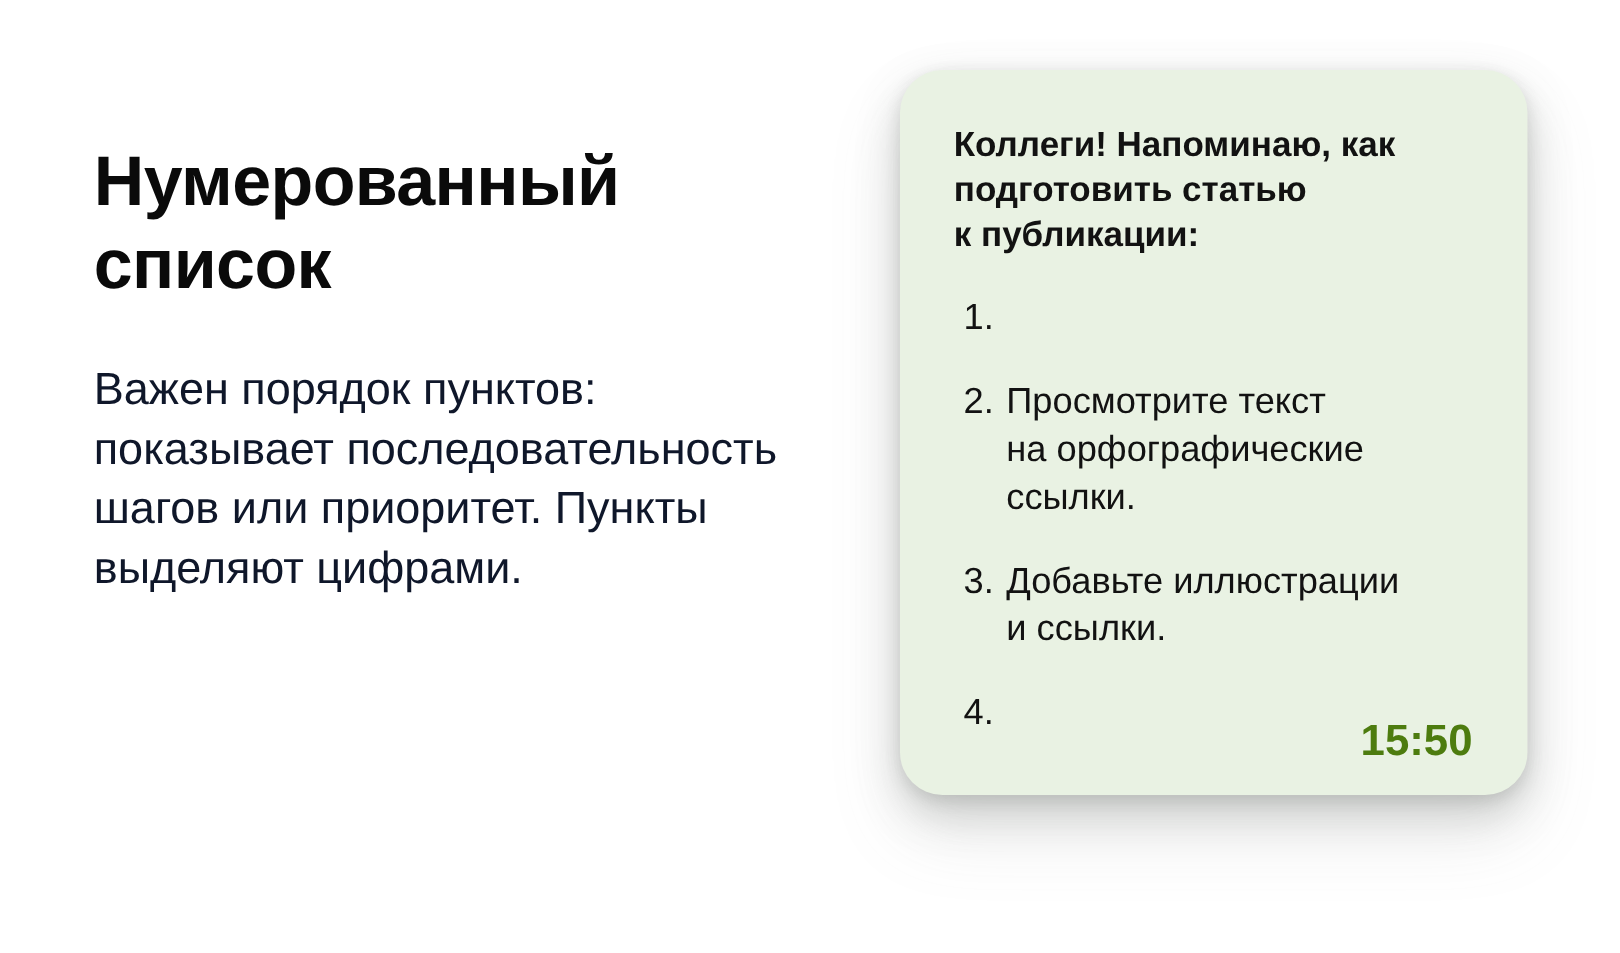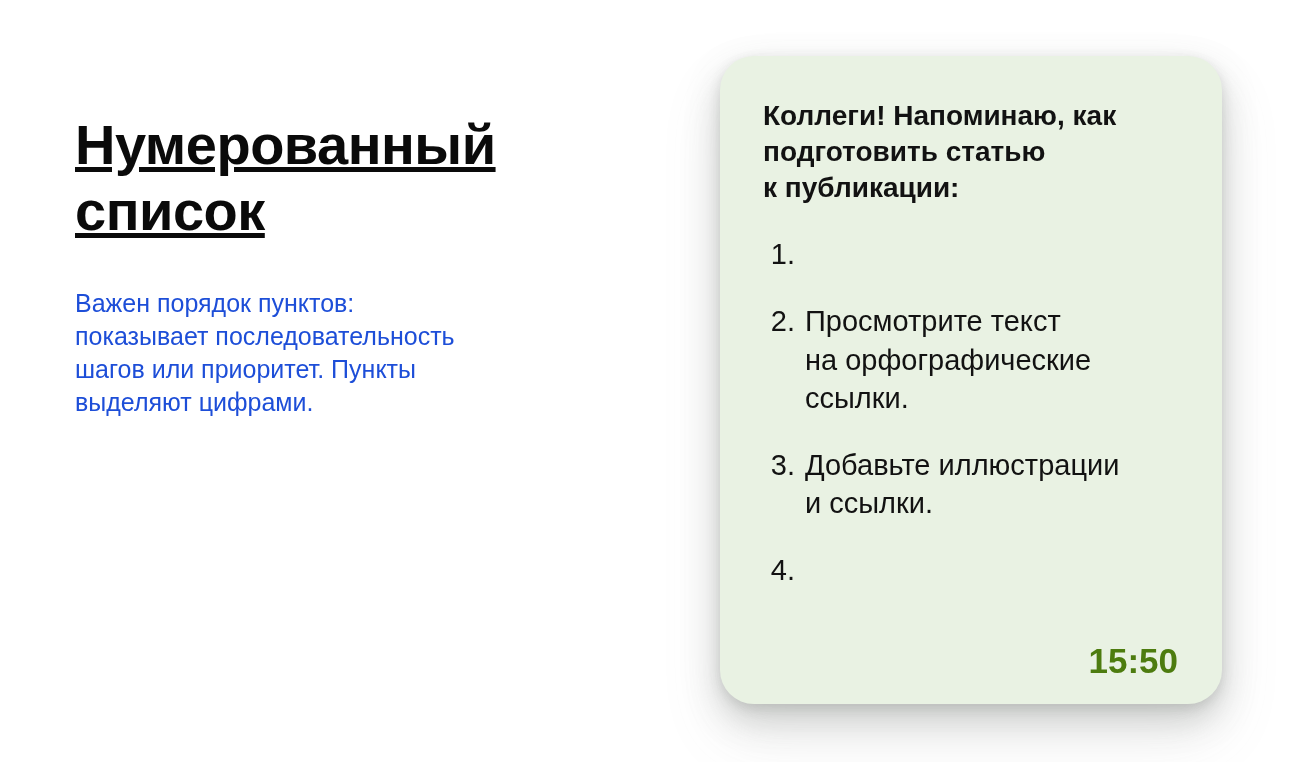--- a/index.html
+++ b/index.html
@@ -32,41 +32,40 @@
   }
 
   .slide-title {
     font-size: 56px;
     line-height: 1.17;
     font-weight: 700;
     color: #0a0a0a;
     letter-spacing: -0.5px;
     margin: 0;
     white-space: pre-line;
-    text-decoration: underline;
   }
 
   .slide-desc {
     margin: 0;
     margin-top: 44px;
-    font-size: 25px;
+    font-size: 36px;
     line-height: 1.32;
     font-weight: 400;
-    color: #1d4ed8;
+    color: #0f172a;
     white-space: pre-line;
     max-width: 590px;
   }
 
   
   .bubble-wrap {
     position: absolute;
     left: 720px;
     top: 56px;
     width: 502px;
-    height: 648px;
+    height: 580px;
   }
 
   .bubble {
     box-sizing: border-box;
     width: 100%;
     height: 100%;
     background: #e9f2e3;
     border-radius: 34px;
     padding: 42px 44px 20px 43px;
     box-shadow:

